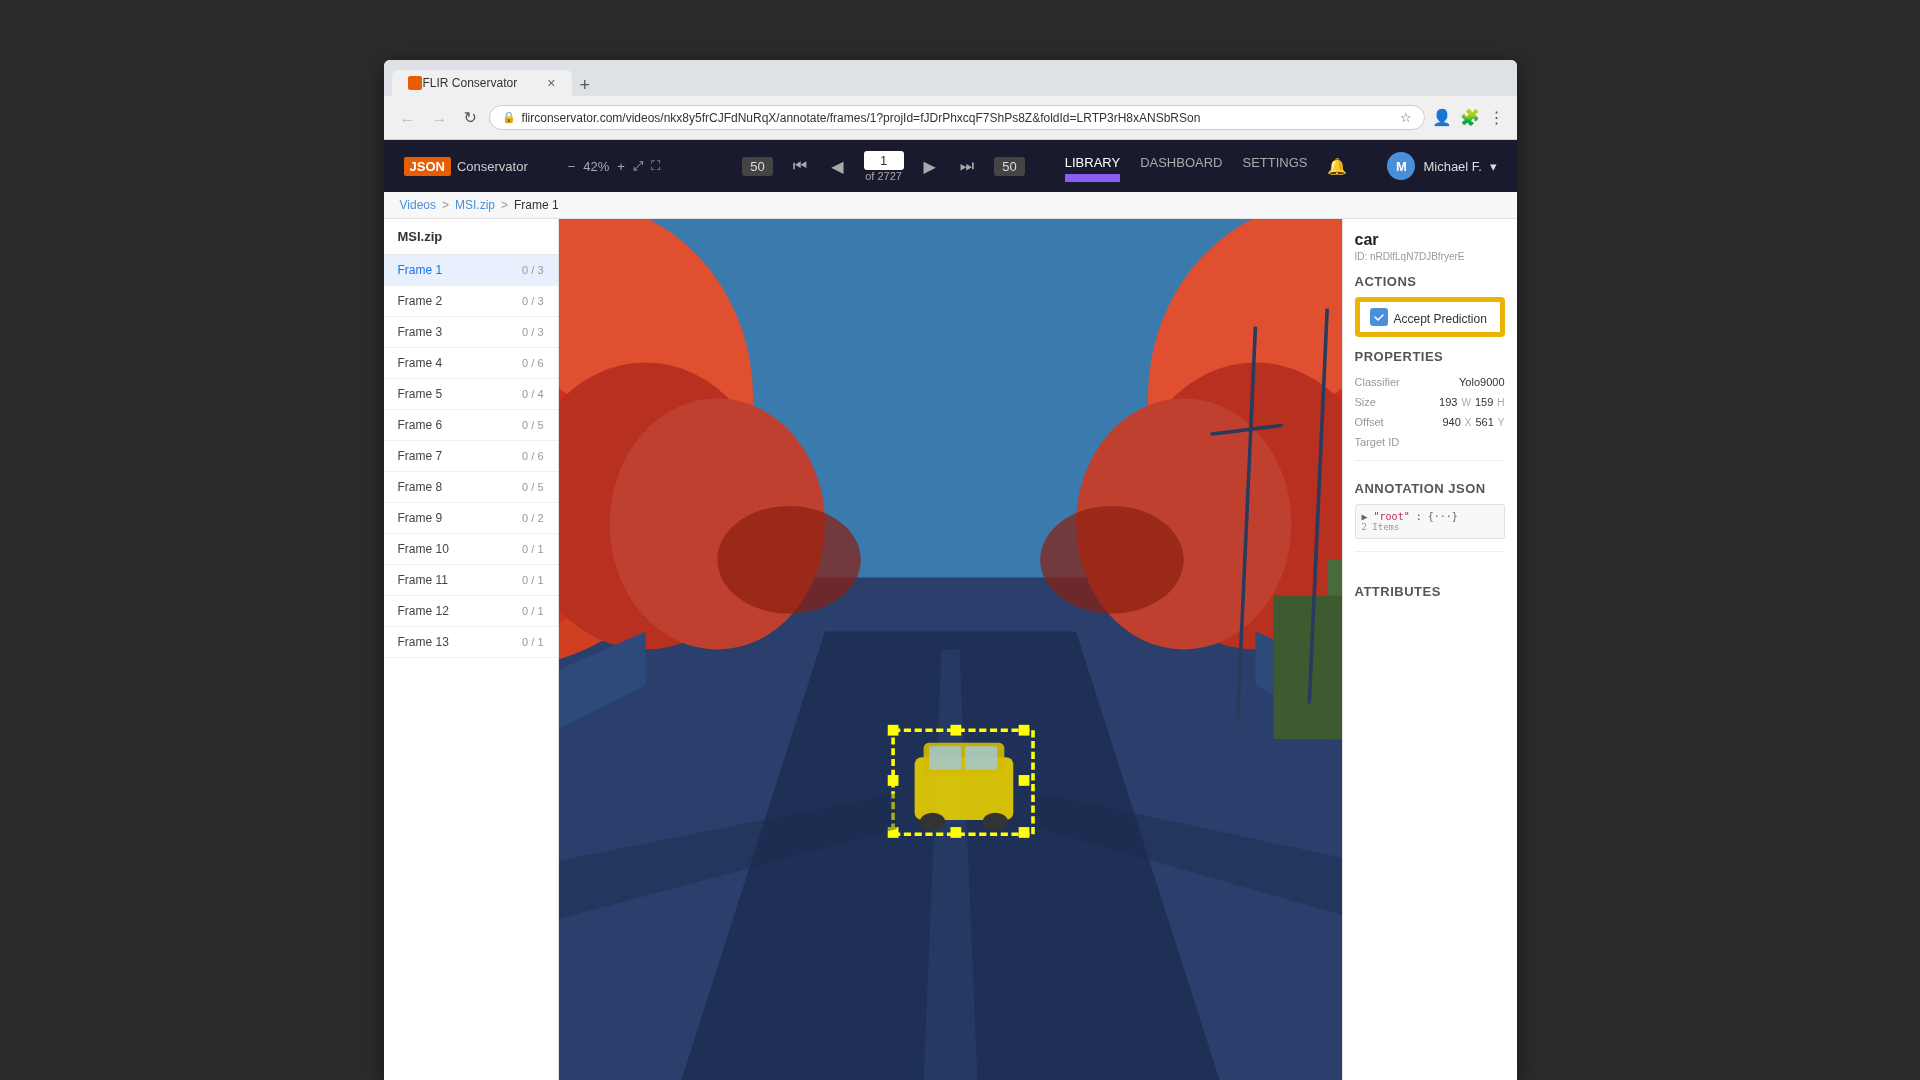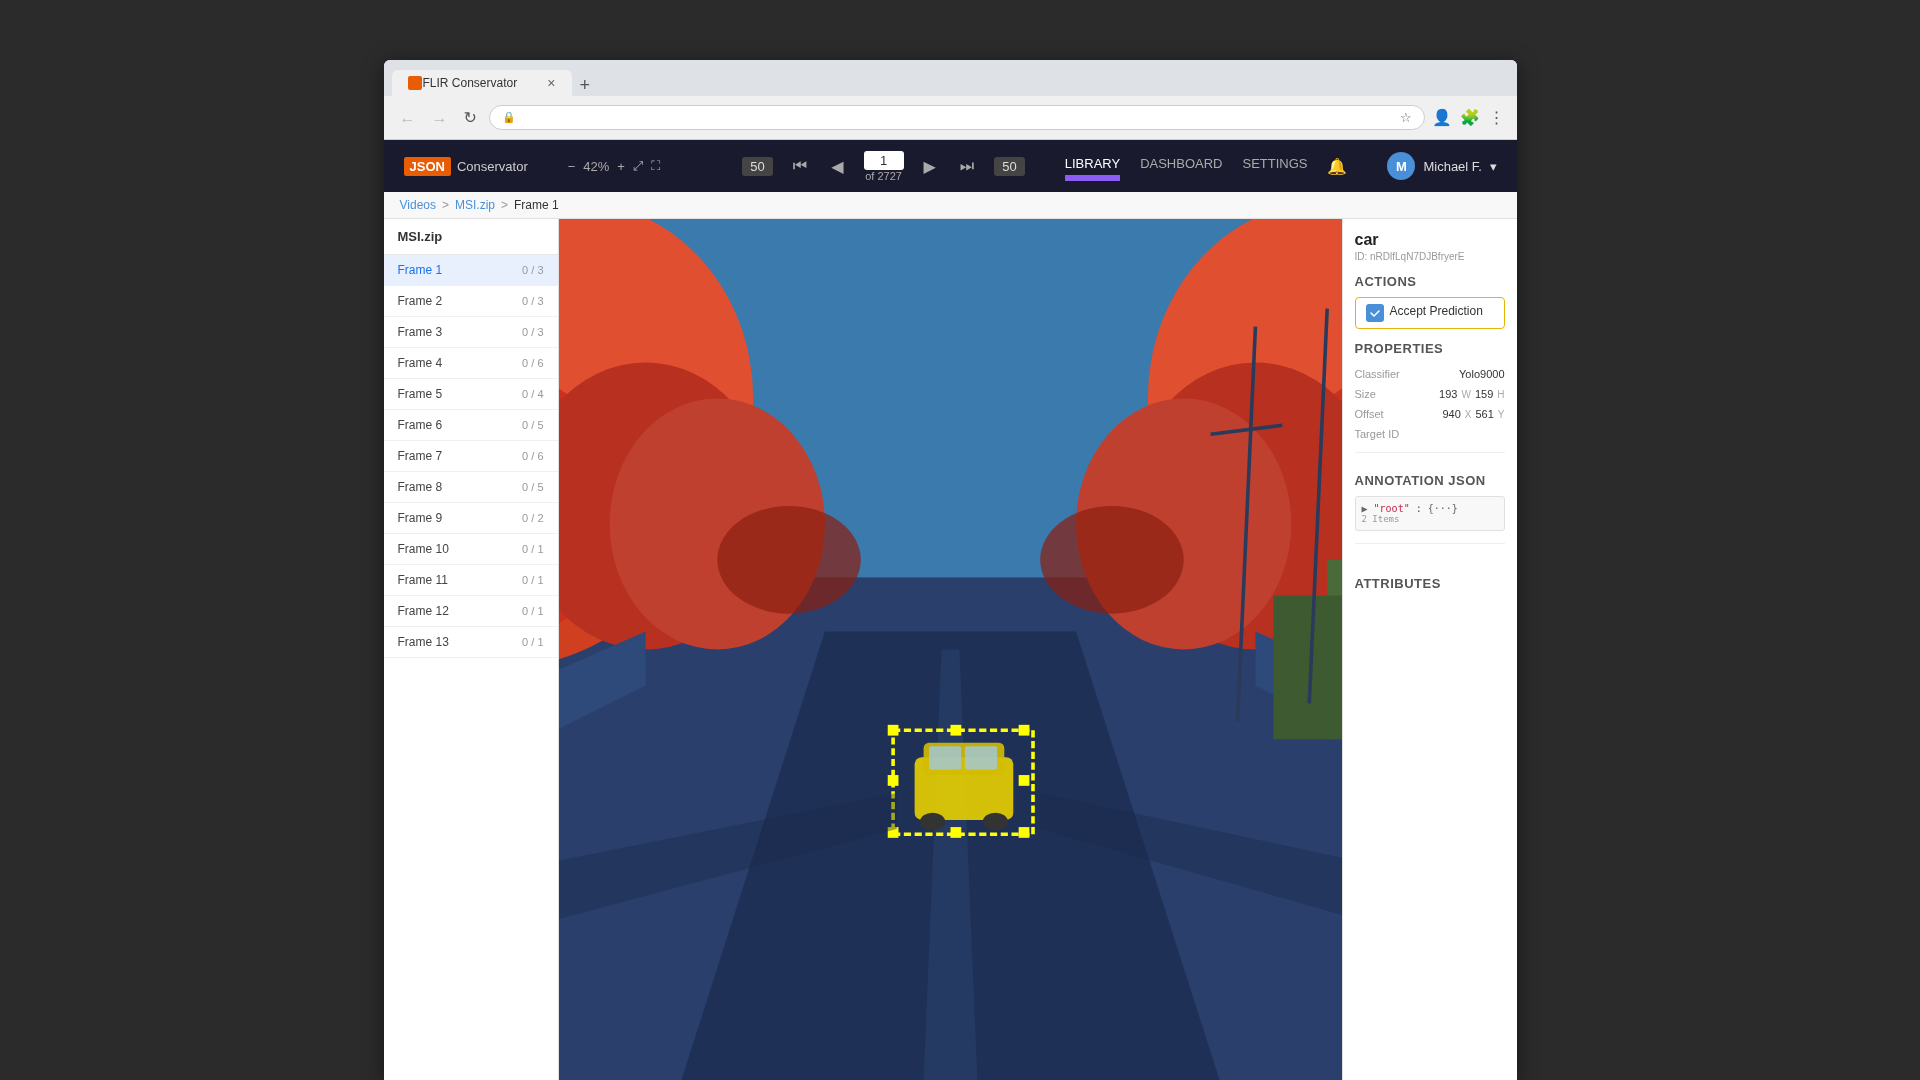--- a/index.html
+++ b/index.html
@@ -206,21 +206,21 @@
     }
     .nav-link {
       color: #aaa;
       text-decoration: none;
       font-size: 13px;
       padding: 4px 0;
       cursor: pointer;
     }
     .nav-link.active {
       color: #fff;
-      border-bottom: 6px solid #8b5cf6;
+      border-bottom: 8px solid #8b5cf6;
     }
 
     .nav-user {
       display: flex;
       align-items: center;
       gap: 8px;
       color: #ddd;
       font-size: 13px;
       cursor: pointer;
       margin-left: 20px;
@@ -339,24 +339,24 @@
       font-weight: 600;
       color: #555;
       text-transform: uppercase;
       letter-spacing: 0.5px;
       margin-bottom: 8px;
       margin-top: 12px;
     }
 
     .accept-prediction-btn {
       display: flex;
-      align-items: flex-start;
+      align-items: flex-end;
       gap: 6px;
       background: #fff;
-      border: 1px solid #eab308;
+      border: 5px solid #eab308;
       border-radius: 4px;
       padding: 6px 10px;
       font-size: 12px;
       color: #333;
       cursor: pointer;
       width: 100%;
     }
     .accept-icon {
       width: 18px;
       height: 18px;
@@ -434,20 +434,21 @@
       </div>
       <button class="tab-new">+</button>
     </div>
 
     <div class="address-bar">
       <button class="nav-btn disabled">←</button>
       <button class="nav-btn disabled">→</button>
       <button class="nav-btn">↻</button>
       <div class="url-bar">
         <span style="color:#666;font-size:11px;">🔒</span>
+        <span class="url-text">flirconservator.com/videos/nkx8y5frCJFdNuRqX/annotate/frames/1?projId=fJDrPhxcqF7ShPs8Z&amp;foldId=LRTP3rH8xANSbRSon</span>
         <div class="url-icons">
           <span>☆</span>
         </div>
       </div>
       <div class="browser-actions">
         <span>👤</span>
         <span>🧩</span>
         <span>⋮</span>
       </div>
     </div>

